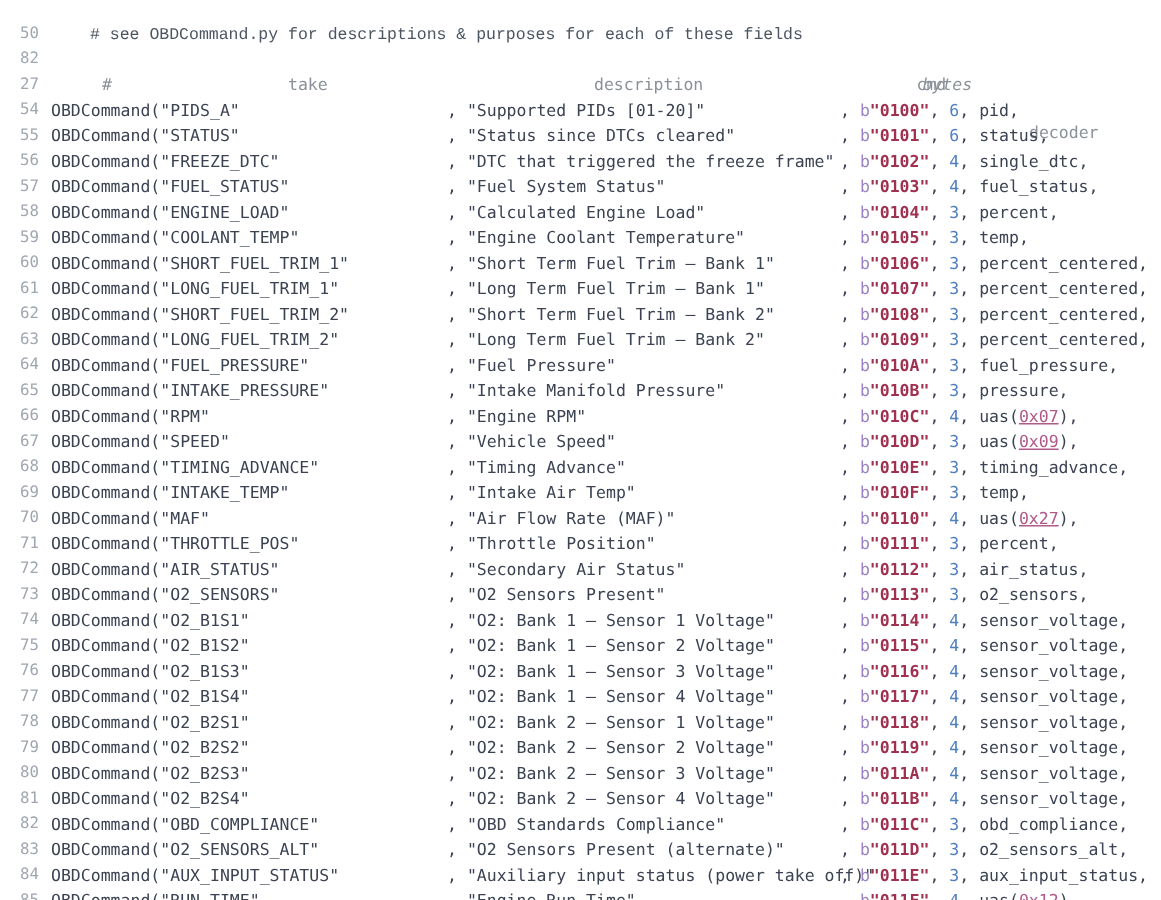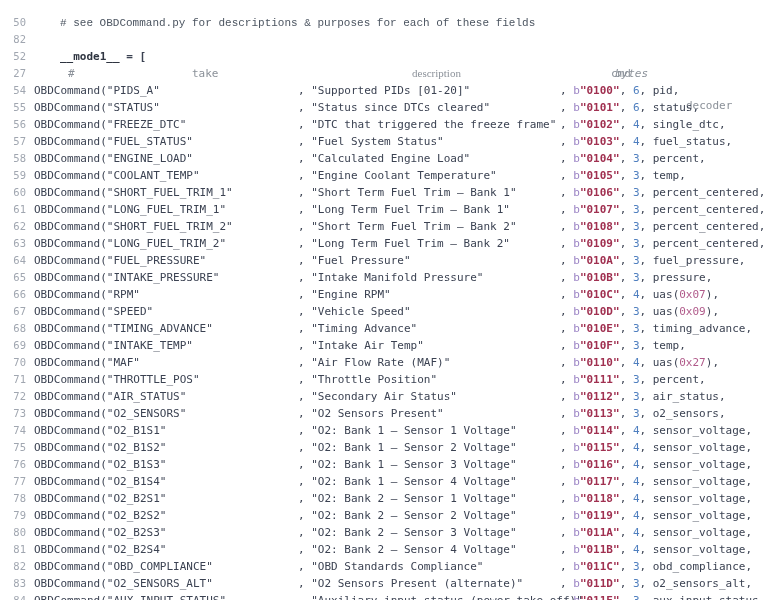--- a/index.html
+++ b/index.html
@@ -63,31 +63,31 @@
   .tok-comment  { color: #4c5561; font-family: Liberation Mono, monospace; }
   .tok-plain    { color: #3b4252; }
   .tok-var      { color: #2e3440; font-weight: bold; }
   .tok-op       { color: #3b4252; font-weight: bold; }
   .tok-header   { color: #8b9199; }
   .tok-str      { color: #3b4252; }
   .tok-prefix   { color: #9a82c4; }
   .tok-bstr     { color: #a03050; font-weight: bold; }
   .tok-num      { color: #4f7fbf; }
   .tok-fn       { color: #3b4252; }
-  .tok-hex      { color: #b05a8a; }
+  .tok-hex      { color: #b05a8a; text-decoration: underline; }
   .tok-comma    { color: #3b4252; }
 
   
   .col-name  { position: absolute; left: 34px;  top: 0; }
   .col-desc  { position: absolute; left: 298px; top: 0; }
   .col-cmd   { position: absolute; left: 560px; top: 0; }
 
   .hdr-hash  { position: absolute; left: 68px;  top: 0; }
   .hdr-name  { position: absolute; left: 192px; top: 0; }
-  .hdr-desc  { position: absolute; left: 412px; top: 0; font-family: Liberation Serif, serif; }
+  .hdr-desc  { position: absolute; left: 396px; top: 0; }
   .hdr-cmd   { position: absolute; left: 611px; top: 0; }
   .hdr-bytes { position: absolute; left: 615px; top: 0; font-style: italic; }
   .hdr-dec   { position: absolute; left: 686px; top: 0; margin-top: 32px; }
 
   .indent2 { padding-left: 26px; }
 </style>
 </head>
 <body>
 
 <div id="editor">
@@ -95,24 +95,20 @@
   <div class="code-line">
     <span class="gutter">50</span>
     <span class="content indent2"><span class="tok-comment"># see OBDCommand.py for descriptions &amp; purposes for each of these fields</span></span>
   </div>
 
   <div class="code-line">
     <span class="gutter">82</span>
     <span class="content"></span>
   </div>
 
-  <div class="code-line">
-    <span class="gutter">52</span>
-    <span class="content indent2"><span class="tok-var">__mode1__</span><span class="tok-plain"> </span><span class="tok-op">=</span><span class="tok-plain"> </span><span class="tok-op">[</span></span>
-  </div>
 
   <div class="code-line">
     <span class="gutter">27</span>
     <span class="hdr-hash tok-header">#</span>
     <span class="hdr-name tok-header">take</span>
     <span class="hdr-desc tok-header">description</span>
     <span class="hdr-cmd tok-header">cmd</span>
     <span class="hdr-bytes tok-header">bytes</span>
     <span class="hdr-dec tok-header">decoder</span>
   </div>

